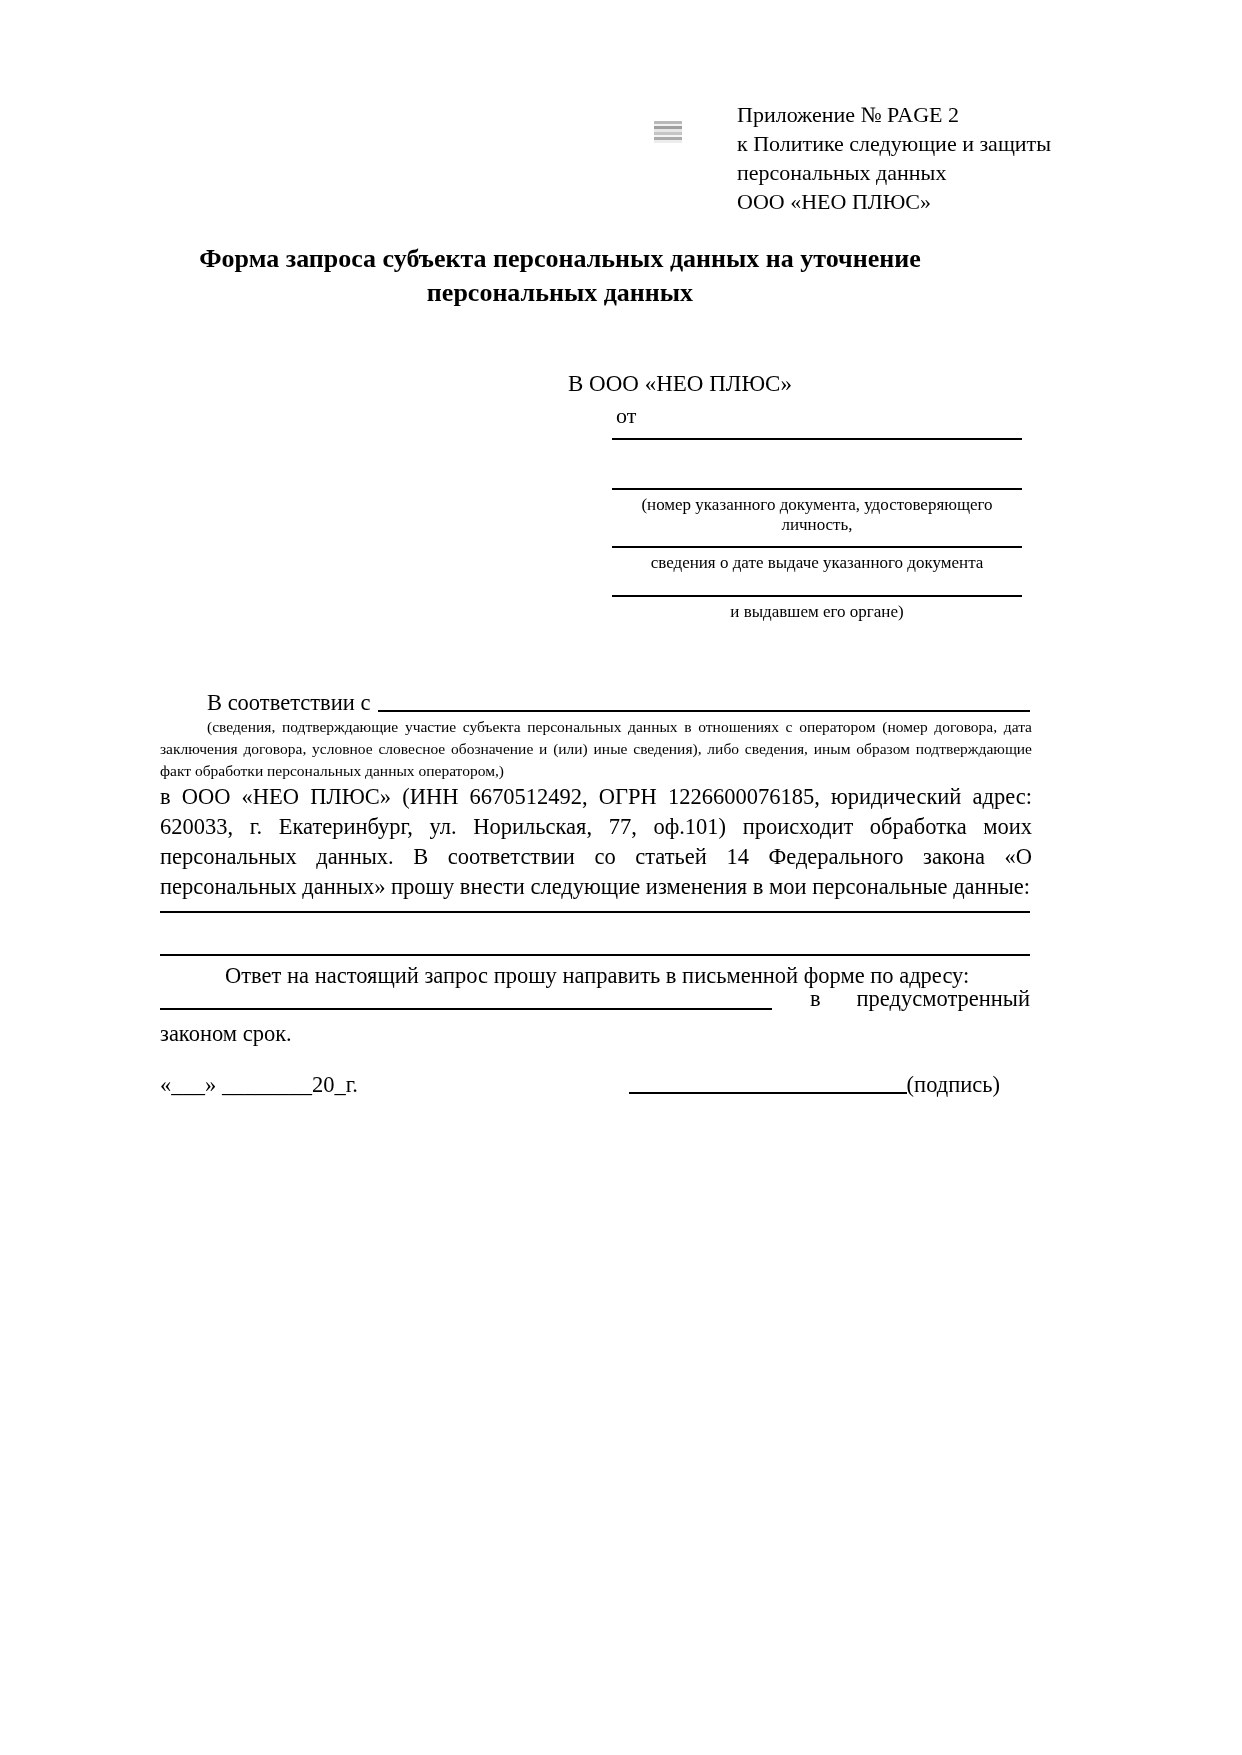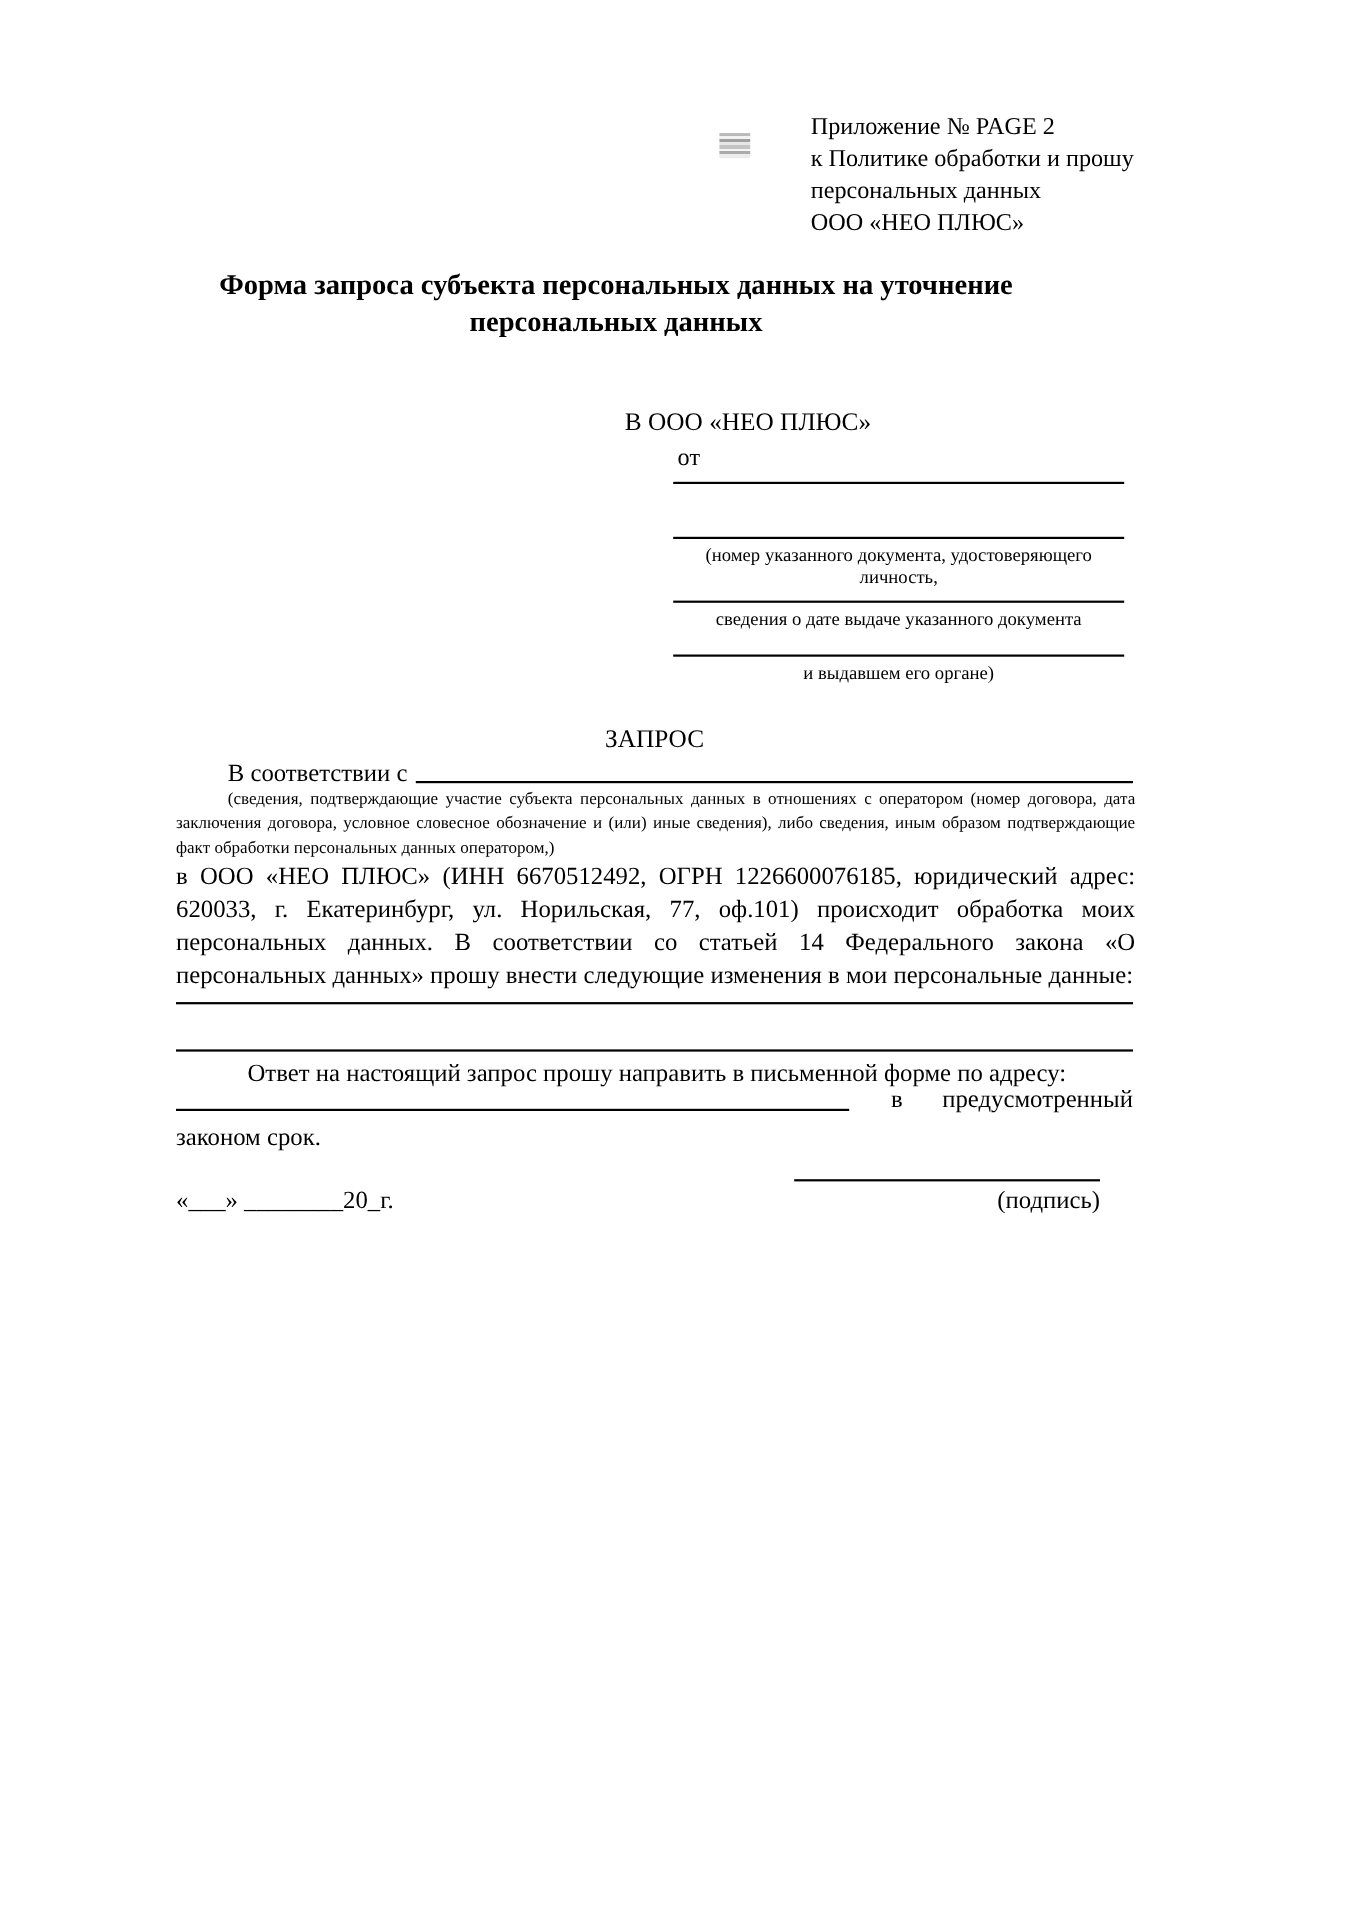--- a/index.html
+++ b/index.html
@@ -64,33 +64,33 @@
   .addr-rule{width:612px;border-bottom:2px solid #000;margin-bottom:2px;}
   .addr-tail{flex:1;display:flex;justify-content:space-between;padding-left:38px;}
   .reply-line3{left:160px;top:1021px;font-size:22.5px;}
 
   
   .footer-row{
     left:160px;top:1072px;width:840px;
     display:flex;justify-content:space-between;align-items:flex-end;
     font-size:22.5px;
   }
-  .sig-group{display:flex;align-items:flex-end;flex-direction:column;}
+  .sig-group{display:flex;align-items:flex-end;}
   .sig-rule{width:278px;border-bottom:2px solid #000;margin-bottom:4px;}
 </style>
 </head>
 <body>
 
 <div class="page">
 
   <div class="abs field-artifact"></div>
 
   <div class="abs header-block">
     <div>Приложение №  PAGE 2</div>
-    <div>к Политике обработки и прошу</div>
+    <div>к Политике следующие и защиты</div>
     <div>персональных данных</div>
     <div>ООО «НЕО ПЛЮС»</div>
   </div>
 
   <div class="abs doc-title">
     <div>Форма запроса субъекта персональных данных на уточнение</div>
     <div>персональных данных</div>
   </div>
 
   <div class="abs to-line">В ООО «НЕО ПЛЮС»</div>
@@ -100,21 +100,20 @@
 
   <div class="abs fld-rule" style="top:488px;"></div>
   <div class="abs fld-caption cap-sm" style="top:495px;">(номер указанного документа, удостоверяющего личность,</div>
 
   <div class="abs fld-rule" style="top:546px;"></div>
   <div class="abs fld-caption cap-sm" style="top:553px;">сведения о дате выдаче указанного документа</div>
 
   <div class="abs fld-rule" style="top:595px;"></div>
   <div class="abs fld-caption cap-sm" style="top:602px;">и выдавшем его органе)</div>
 
-  <div class="abs req-heading">ЗАПРОС</div>
 
   <div class="abs footnote">(сведения, подтверждающие участие субъекта персональных данных в отношениях с оператором (номер договора, дата заключения договора, условное словесное обозначение и (или) иные сведения), либо сведения, иным образом подтверждающие факт обработки персональных данных оператором,)</div>
 
   <div class="abs intro-row">
     <span class="intro-text">В соответствии с</span>
     <div class="grow-rule"></div>
   </div>
 
   <div class="abs body-par">в ООО «НЕО ПЛЮС» (ИНН 6670512492, ОГРН 1226600076185, юридический адрес: 620033, г. Екатеринбург, ул. Норильская, 77, оф.101) происходит обработка моих персональных данных. В соответствии со статьей 14 Федерального закона «О персональных данных» прошу внести следующие изменения в мои персональные данные:</div>
 

